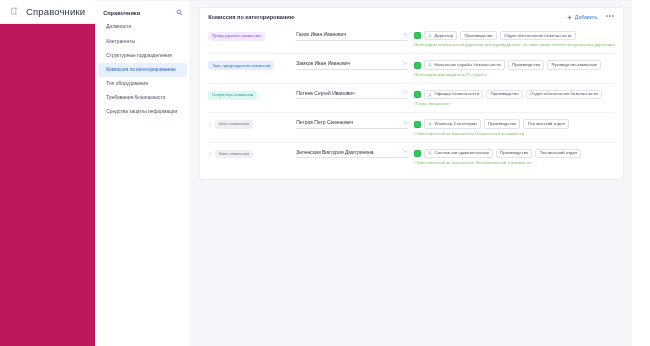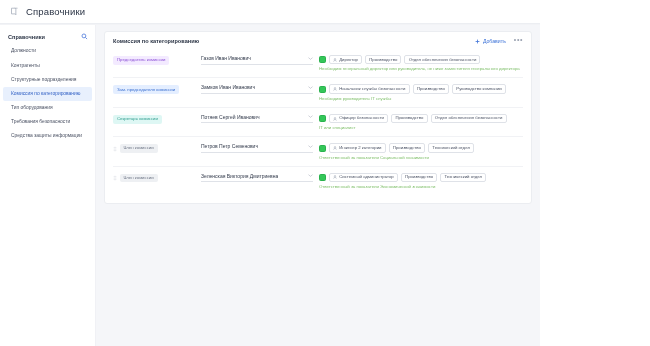--- a/index.html
+++ b/index.html
@@ -11,21 +11,21 @@
     font-family: "Liberation Sans", "DejaVu Sans", sans-serif;
     overflow: hidden;
   }
 
   #app {
     width: 540px;
     height: 346px;
     position: relative;
     background: #be185d;
     display: flex;
-    flex-direction: column;
+    flex-direction: row;
   }
 
   
   .topbar {
     height: 24px;
     min-height: 24px;
     background: #ffffff;
     border-bottom: 1px solid #eceef2;
     display: flex;
     align-items: center;

